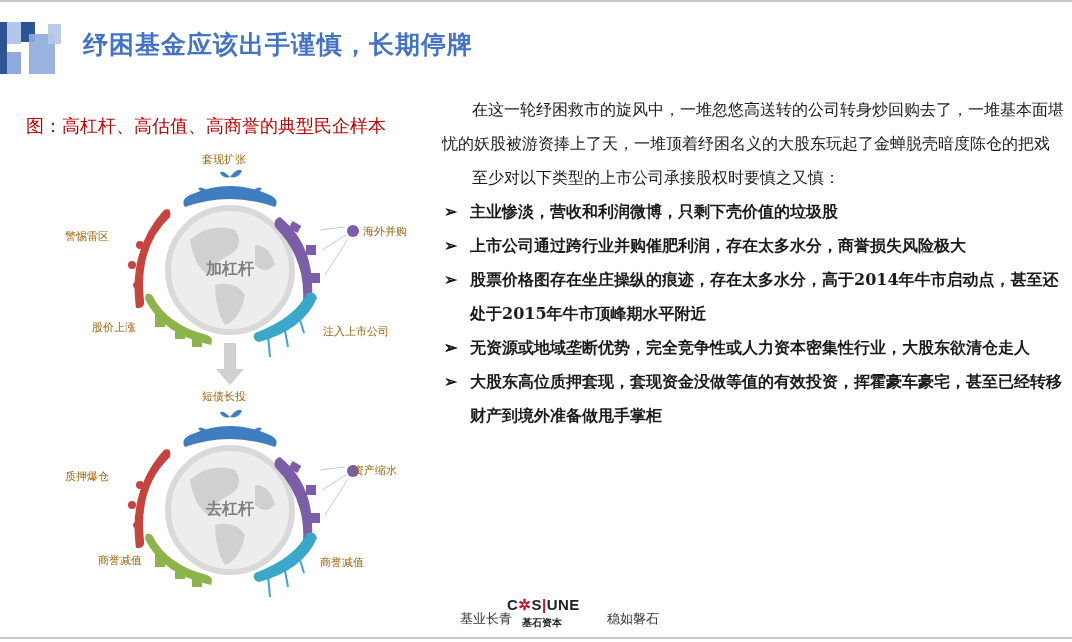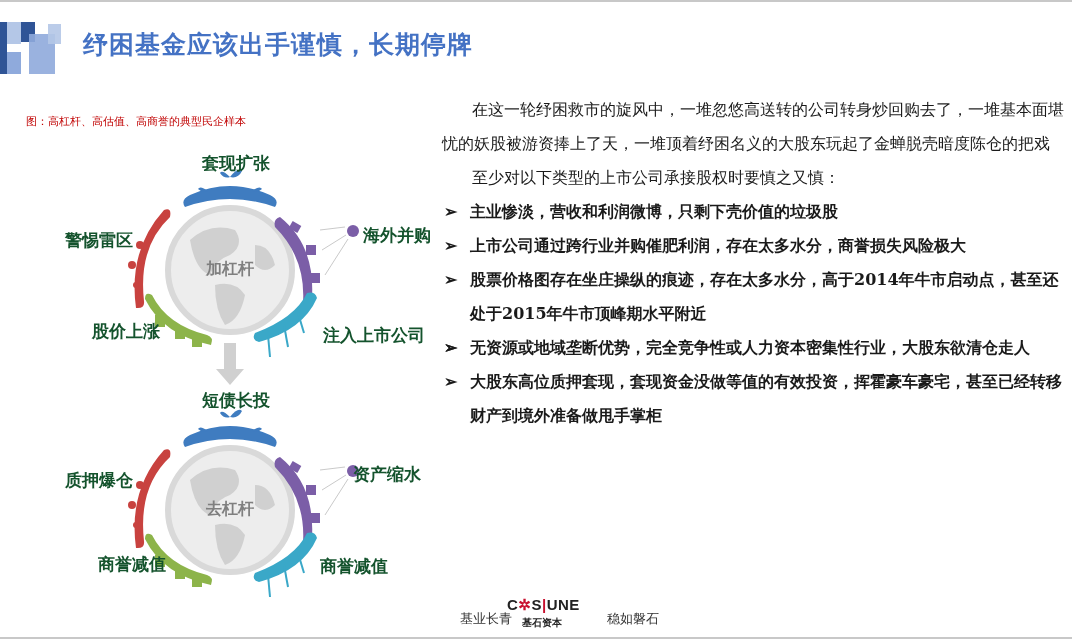--- a/index.html
+++ b/index.html
@@ -3,23 +3,23 @@
 <meta charset="utf-8">
 <style>
   html, body { margin:0; padding:0; }
   body { width:1072px; height:642px; position:relative; background:#ffffff; overflow:hidden;
          font-family:"DejaVu Sans", "Liberation Sans", sans-serif; }
   .topline { position:absolute; left:0; top:0; width:1072px; height:2px; background:#c8c8c8; }
   .bottomline { position:absolute; left:0; top:637px; width:1072px; height:2px; background:#c8c8c8; }
   .logo { position:absolute; left:0; top:22px; width:62px; height:52px; }
   .logo div { position:absolute; }
   .title { position:absolute; left:83px; top:28px; font-size:25px; font-weight:bold; color:#4472c4; letter-spacing:1px; white-space:nowrap; }
-  .caption { position:absolute; left:26px; top:114px; font-family:"DejaVu Serif","Liberation Serif",serif; font-size:11px; color:#c00000; white-space:nowrap; }
+  .caption { position:absolute; left:26px; top:114px; font-family:"DejaVu Serif","Liberation Serif",serif; font-size:18px; color:#c00000; white-space:nowrap; }
   .diagram { position:absolute; left:40px; top:145px; width:380px; height:465px; }
-  .lbl { position:absolute; font-size:17px; color:#14532d; white-space:nowrap;font-weight:bold; }
+  .lbl { position:absolute; font-size:11px; color:#a16207; white-space:nowrap; }
   .center-lbl { position:absolute; font-size:16px; color:#7f7f7f; font-weight:bold; white-space:nowrap; }
   .text { position:absolute; left:442px; top:93px; width:625px; font-family:"DejaVu Serif","Liberation Serif",serif; color:#1a1a1a; }
   .para { font-size:16px; line-height:34px; text-indent:30px; margin:0; }
   .bullets { margin:0; padding:0; list-style:none; }
   .bullets li { position:relative; padding-left:28px; font-size:16px; line-height:34px; font-weight:bold; }
   .bullets .mark { position:absolute; left:2px; top:0; font-weight:bold; }
   .footer { position:absolute; left:460px; top:596px; width:200px; height:36px; }
   .footer .left, .footer .right { position:absolute; top:14px; font-size:13px; color:#333; white-space:nowrap; }
   .footer .brand { position:absolute; left:47px; top:0; font-size:15px; font-family:"Liberation Sans",sans-serif; font-weight:bold; color:#222; letter-spacing:0.5px; white-space:nowrap; }
   .footer .brand .red { color:#c8102e; }

